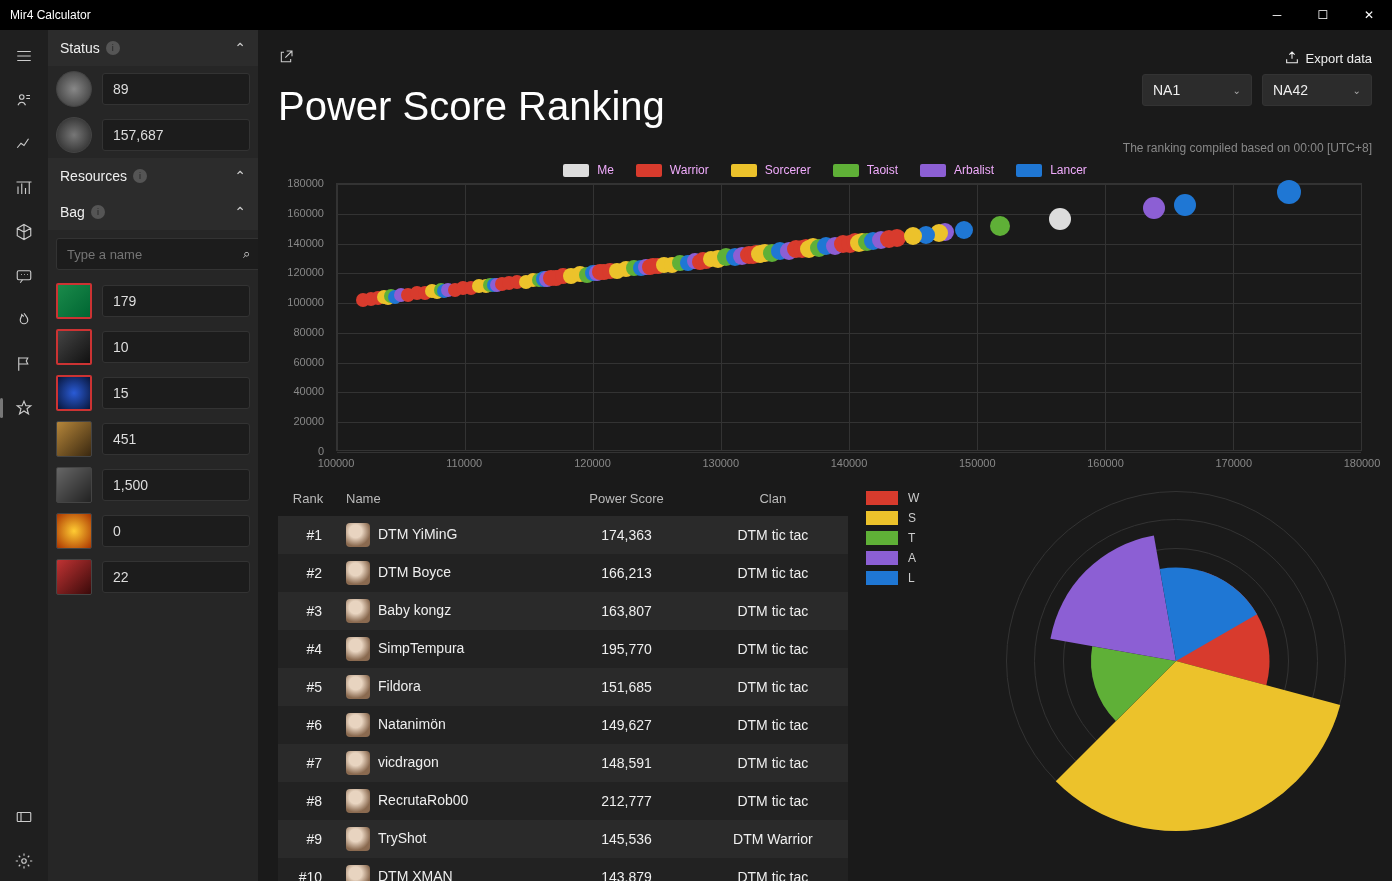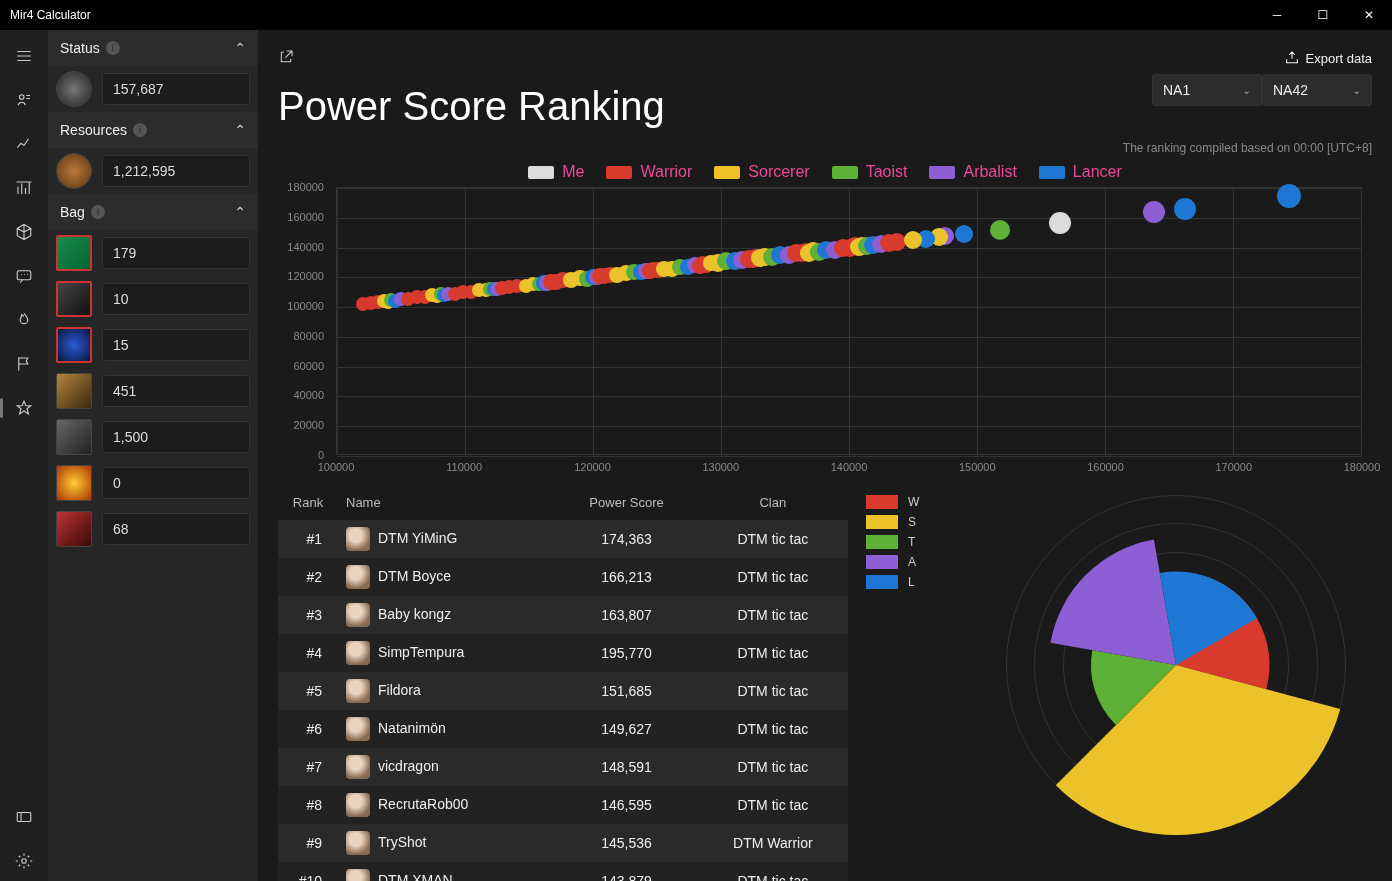--- a/index.html
+++ b/index.html
@@ -29,26 +29,26 @@
 .bagsearch { display:flex; gap:8px; padding:8px; }
 .bagsearch .sfield { flex:1; display:flex; align-items:center; background:#1c1c1c; border:1px solid #333; border-radius:3px; padding:0 10px; height:32px; }
 .bagsearch .sfield input { flex:1; background:transparent; border:none; color:#ccc; outline:none; font-size:13px; }
 
 
 .main { flex:1; background:#1a1a1a; position:relative; padding:12px 20px 0 20px; display:flex; flex-direction:column; overflow:hidden; }
 .topbar { display:flex; align-items:center; height:32px; }
 .topbar .export { margin-left:auto; display:flex; align-items:center; gap:6px; color:#eee; font-size:13px; }
 h1 { font-weight:300; font-size:40px; color:#fff; margin-top:10px; margin-bottom:6px; }
 .headrow { display:flex; align-items:flex-start; }
-.headrow .selects { margin-left:auto; display:flex; }
+.headrow .selects { margin-left:auto; display:flex; gap:10px; }
 .sel { background:#2c2c2c; border:1px solid #333; border-radius:3px; height:32px; min-width:110px; display:flex; align-items:center; padding:0 10px; color:#eee; font-size:14px; gap:16px; }
 .sel .chev { margin-left:auto; color:#aaa; font-size:10px; }
 .subnote { text-align:right; color:#888; font-size:12px; margin-top:6px; }
 
-.chartlegend { display:flex; gap:22px; justify-content:center; margin-top:8px; font-size:16px; color:#ec4899; }
+.chartlegend { display:flex; gap:22px; justify-content:center; margin-top:8px; font-size:12px; color:#f0abfc; }
 .chartlegend .litem { display:flex; align-items:center; gap:8px; }
 .swatch { width:26px; height:13px; border-radius:2px; }
 
 .chartwrap { position:relative; height:290px; margin-top:6px; }
 .yaxis { position:absolute; left:0; top:0; bottom:22px; width:52px; }
 .yaxis div { position:absolute; right:6px; font-size:11px; color:#888; transform:translateY(-50%); }
 .plot { position:absolute; left:58px; right:10px; top:0; bottom:22px; border:1px solid #333; }
 .plot .hgrid { position:absolute; left:0; right:0; height:1px; background:#333; }
 .plot .vgrid { position:absolute; top:0; bottom:0; width:1px; background:#333; }
 .xaxis { position:absolute; left:58px; right:10px; bottom:0; height:18px; }
@@ -154,42 +154,49 @@
   </div>
 
   <div class="sidebar">
     <div class="section-header">
       <span>Status</span>
       <span class="info">i</span>
       <span class="chev">⌃</span>
     </div>
     <div id="status-rows">
         <div class="statrow">
+          <div class="iconbox ibox" style="background:radial-gradient(circle,#888,#333);border-radius:50%"></div>
+    <div class="val">89</div>
+        </div>
+        <div class="statrow">
           <div class="iconbox ibox" style="background:radial-gradient(circle,#777,#222);border-radius:50%"></div>
     <div class="val">157,687</div>
         </div>
       </div>
 
     <div class="section-header">
       <span>Resources</span>
       <span class="info">i</span>
       <span class="chev">⌃</span>
     </div>
     <div id="resource-rows">
-        <div class="statrow">
-          <div class="iconbox ibox" style="background:radial-gradient(circle,#b97a3c,#5a3312);border-radius:50%"></div>
-    <div class="val">1,212,595</div>
-        </div>
       </div>
 
     <div class="section-header">
       <span>Bag</span>
       <span class="info">i</span>
       <span class="chev">⌃</span>
     </div>
+    <div class="bagsearch">
+      <div class="sfield">
+        <input placeholder="Type a name" style="">
+        <span>⌕</span>
+      </div>
+
+    </div>
     <div id="bag-rows">
         <div class="statrow">
           <div class="iconbox ibox" style="background:linear-gradient(135deg,#1a8a4a,#063);border:2px solid #c33"></div>
     <div class="val">179</div>
         </div>
         <div class="statrow">
           <div class="iconbox ibox" style="background:linear-gradient(135deg,#444,#111);border:2px solid #c33"></div>
     <div class="val">10</div>
         </div>
         <div class="statrow">
@@ -203,21 +210,21 @@
         <div class="statrow">
           <div class="iconbox ibox" style="background:linear-gradient(135deg,#666,#222)"></div>
     <div class="val">1,500</div>
         </div>
         <div class="statrow">
           <div class="iconbox ibox" style="background:radial-gradient(circle,#ffcc33,#aa3300)"></div>
     <div class="val">0</div>
         </div>
         <div class="statrow">
           <div class="iconbox ibox" style="background:linear-gradient(135deg,#c03333,#3a0a0a)"></div>
-    <div class="val">68</div>
+    <div class="val">22</div>
         </div>
       </div>
   </div>
 
   <div class="main">
     <div class="topbar">
       <span style="color:#ccc;font-size:14px;">
         <svg width="16" height="16" viewBox="0 0 24 24" stroke="#ccc" fill="none" stroke-width="1.6">
             <path d="M9 5H5v14h14v-4M13 3h8v8M21 3L11 13"></path>
           </svg>
@@ -469,21 +476,21 @@
               </tr>
               <tr>
                 <td class="rank">#7</td>
   <td><span class="avatar"></span>vicdragon</td>
   <td class="ps">148,591</td>
   <td class="clan">DTM tic tac</td>
               </tr>
               <tr>
                 <td class="rank">#8</td>
   <td><span class="avatar"></span>RecrutaRob00</td>
-  <td class="ps">146,595</td>
+  <td class="ps">212,777</td>
   <td class="clan">DTM tic tac</td>
               </tr>
               <tr>
                 <td class="rank">#9</td>
   <td><span class="avatar"></span>TryShot</td>
   <td class="ps">145,536</td>
   <td class="clan">DTM Warrior</td>
               </tr>
               <tr>
                 <td class="rank">#10</td>

